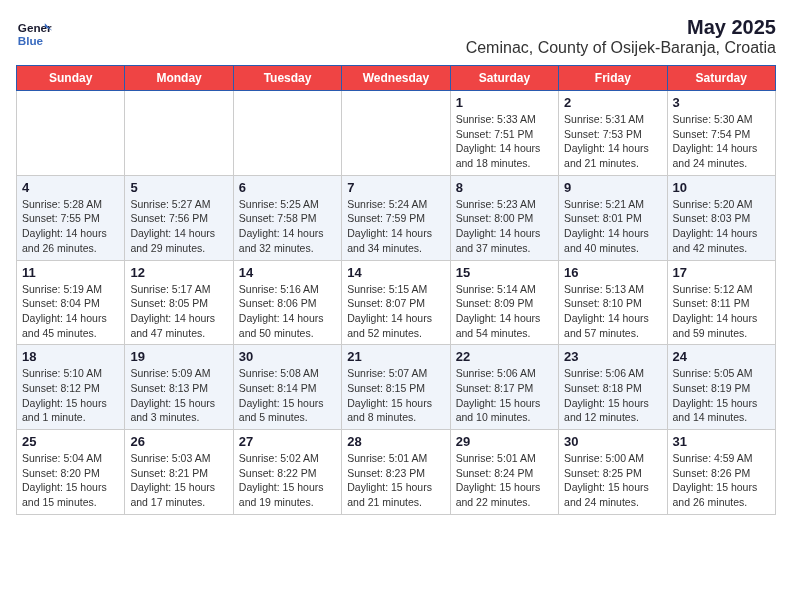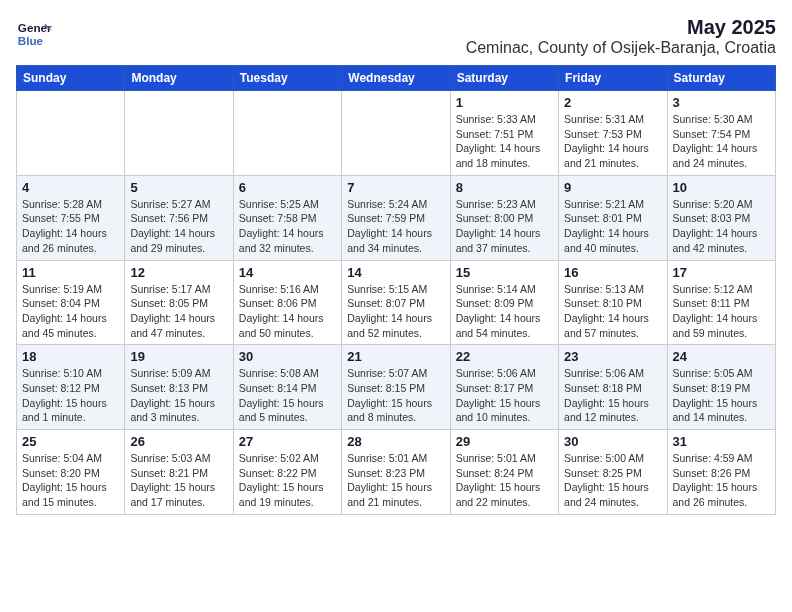--- a/index.html
+++ b/index.html
@@ -36,23 +36,23 @@
     .location {
       font-size: 16px;
       color: #333;
     }
     .calendar {
       width: 100%;
       border-collapse: collapse;
       font-size: 11px;
     }
     .calendar th {
-      background: #1d4ed8;
+      background: #ef4444;
       color: #fff;
-      text-align: left;
+      text-align: center;
       padding: 5px 6px;
       font-size: 12px;
       font-weight: bold;
       border: 1px solid #2a5aaf;
     }
     .calendar td {
       border: 1px solid #ccc;
       vertical-align: top;
       padding: 4px 5px;
       width: calc(100% / 7);

